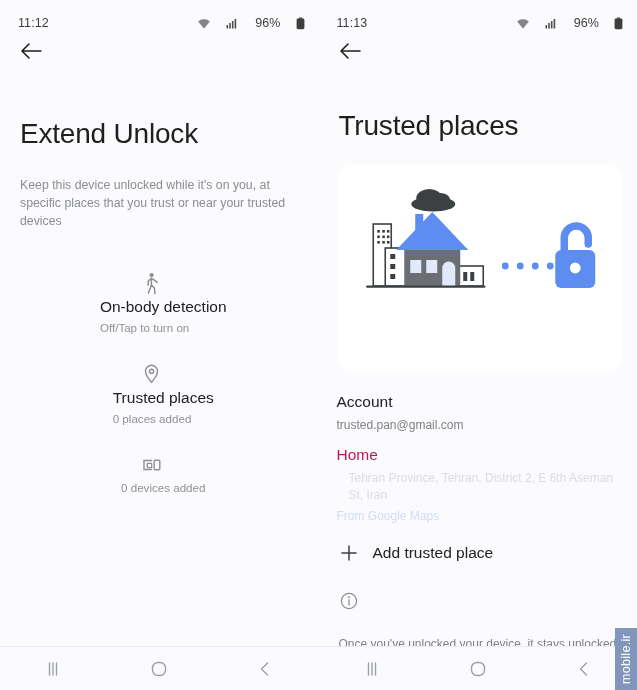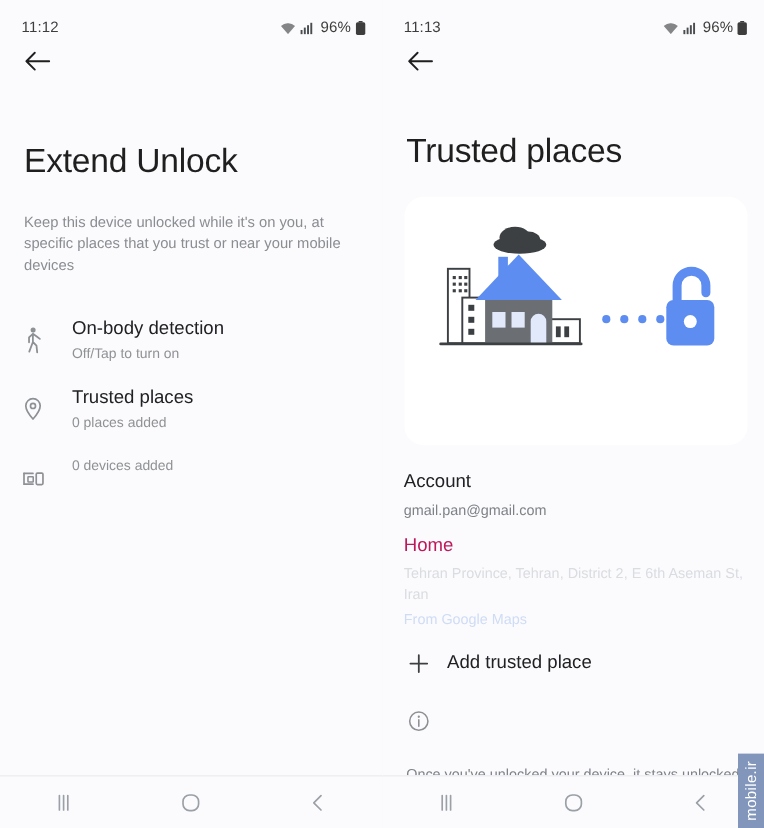--- a/index.html
+++ b/index.html
@@ -14,21 +14,21 @@
   .panel.left  { background:#fbfbfd; }
   .panel.right { background:#fbfbfd; }
 
   
   .statusbar {
     height:30px; display:flex; align-items:center;
     justify-content:space-between;
     padding:16px 14px 0 18px;
     font-size:12.5px; color:#3d3d3d; letter-spacing:0.1px;
   }
-  .status-right { display:flex; align-items:center; gap:3px; }
+  .status-right { display:flex; align-items:center; gap:15px; }
   .status-right .pct { font-size:12.5px; color:#3d3d3d; margin-left:2px; }
   .ic { display:block; }
 
   
   .appbar { height:42px; display:flex; align-items:center; padding-left:14px; }
   .back-btn { width:34px; height:34px; display:flex; align-items:center; justify-content:center; cursor:pointer; }
 
   
   .page-title {
     font-size:28px; font-weight:400; color:#1f1f1f;
@@ -38,22 +38,22 @@
   .right .page-title { margin-top:38px; }
 
   .page-desc {
     margin-top:26px; padding:0 20px;
     font-size:12.3px; line-height:18px; color:#8a8d91;
   }
 
   
   .list { margin-top:24px; }
   .row {
-    display:flex; align-items:flex-start;
-    padding:9px 20px 9px 18px; cursor:pointer; min-height:56px;
+    display:flex; align-items:center;
+    padding:9px 20px 9px 18px; cursor:pointer; min-height:56px;flex-direction:column;
   }
   .row-ic {
     width:32px; min-width:32px; display:flex; justify-content:flex-start;
     align-items:flex-start; padding-top:9px; color:#8d9094;
   }
   .row-txt { padding-left:10px; }
   .row-title { font-size:15.5px; color:#202124; line-height:22px; font-weight:400; }
   .row-sub { font-size:11.6px; color:#8f9295; margin-top:2px; line-height:16px; }
 
   
@@ -66,21 +66,21 @@
     overflow:hidden;
   }
   .hero-svg { position:absolute; left:0; top:0; width:100%; height:100%; }
 
   
   .sec { padding:0 16px 0 18px; }
   .sec-title { font-size:15.5px; color:#202124; margin-top:22px; }
   .sec-sub { font-size:12px; color:#7e8287; margin-top:6px; line-height:17px; }
 
   .sec-title.dim { color:#be185d; margin-top:12px; }
-  .sec-sub.dim { color:#d9dce0; }
+  .sec-sub.dim { color:#d9dce0;margin-left:12px; }
   .link.dim { color:#cfdcf5; font-size:12px; margin-top:4px; line-height:17px; display:block; }
 
   
   .add-row {
     display:flex; align-items:center; gap:14px;
     padding:18px 18px 18px 20px; cursor:pointer;
   }
   .add-label { font-size:15.5px; color:#202124; }
 
   
@@ -139,21 +139,21 @@
 
     <div class="appbar">
       <div class="back-btn">
         <svg width="22" height="18" viewBox="0 0 22 18">
           <path d="M21 9 H2 M9 2 L2 9 L9 16" fill="none" stroke="#1f1f1f" stroke-width="1.6" stroke-linecap="round" stroke-linejoin="round"></path>
         </svg>
       </div>
     </div>
 
     <div class="page-title">Extend Unlock</div>
-    <div class="page-desc">Keep this device unlocked while it's on you, at specific places that you trust or near your mobile devices</div>
+    <div class="page-desc">Keep this device unlocked while it's on you, at specific places that you trust or near your trusted devices</div>
 
     <div class="list">
 
       <div class="row">
         <div class="row-ic">
           <svg width="19" height="24" viewBox="0 0 19 24">
             <circle cx="9.6" cy="3.1" r="2.1" fill="#8d9094"></circle>
             <path d="M9.4 6.2 L6.2 9.2 L6.2 13.2 M9.4 6.2 L12.6 8.4 L15.2 10.4 M9.4 6.2 L9.4 13 L6.4 21 M9.4 13 L12.4 16 L13 21.6" fill="none" stroke="#8d9094" stroke-width="1.5" stroke-linecap="round" stroke-linejoin="round"></path>
           </svg>
         </div>
@@ -309,21 +309,21 @@
         <g>
           <path d="M227 86 L227 74 a12 12 0 0 1 24 0 L251 80" fill="none" stroke="#5d8df0" stroke-width="7.5" stroke-linecap="round"></path>
           <rect x="218" y="86" width="40" height="38" rx="6" fill="#5d8df0"></rect>
           <circle cx="238" cy="104" r="5.4" fill="#ffffff"></circle>
         </g>
       </svg>
     </div>
 
     <div class="sec">
       <div class="sec-title">Account</div>
-      <div class="sec-sub">gmail.pan@gmail.com</div>
+      <div class="sec-sub">trusted.pan@gmail.com</div>
     </div>
 
     <div class="sec">
       <div class="sec-title dim">Home</div>
       <div class="sec-sub dim">Tehran Province, Tehran, District 2, E 6th Aseman St, Iran</div>
       <span class="link dim">From Google Maps</span>
     </div>
 
     <div class="add-row">
       <svg width="20" height="20" viewBox="0 0 20 20">

